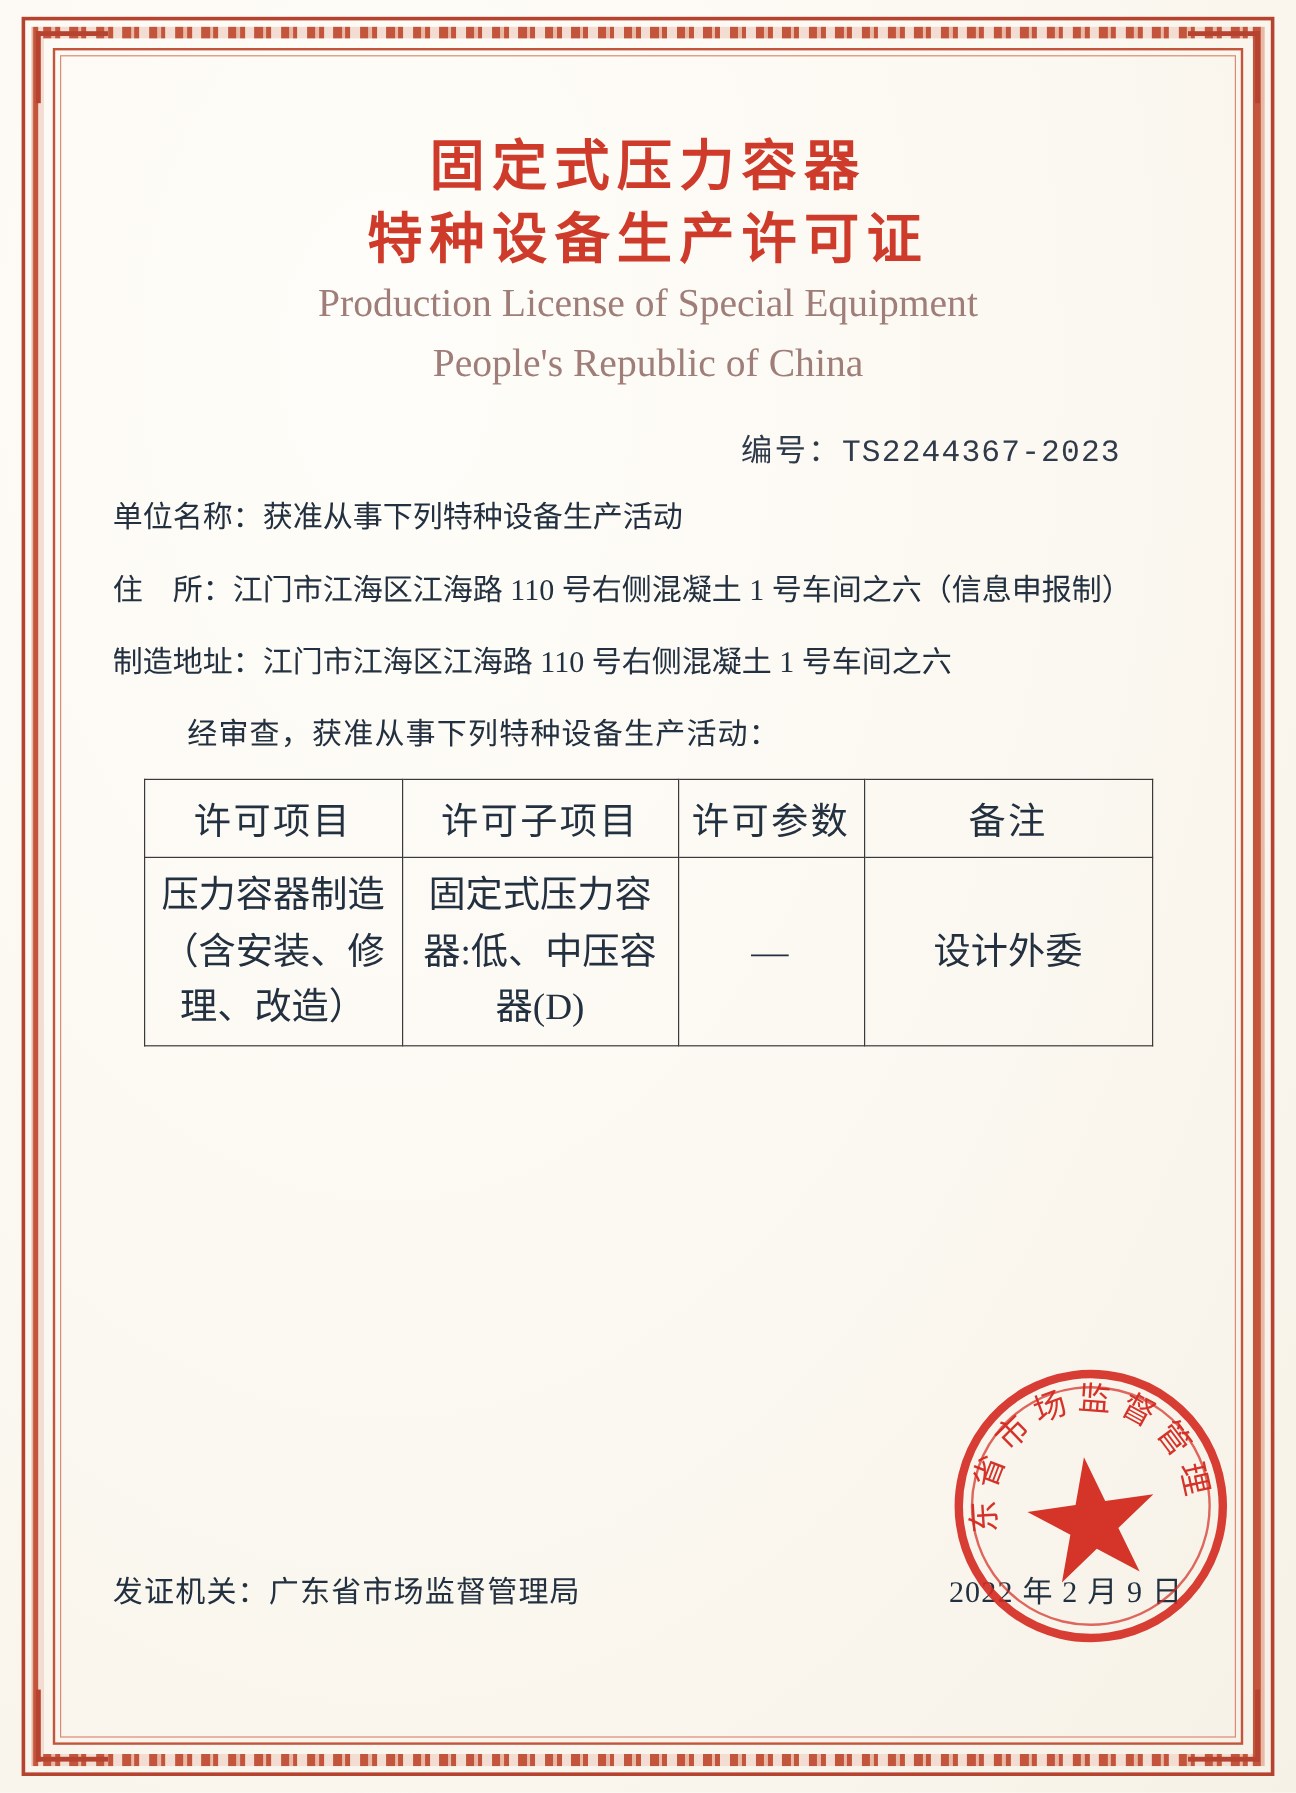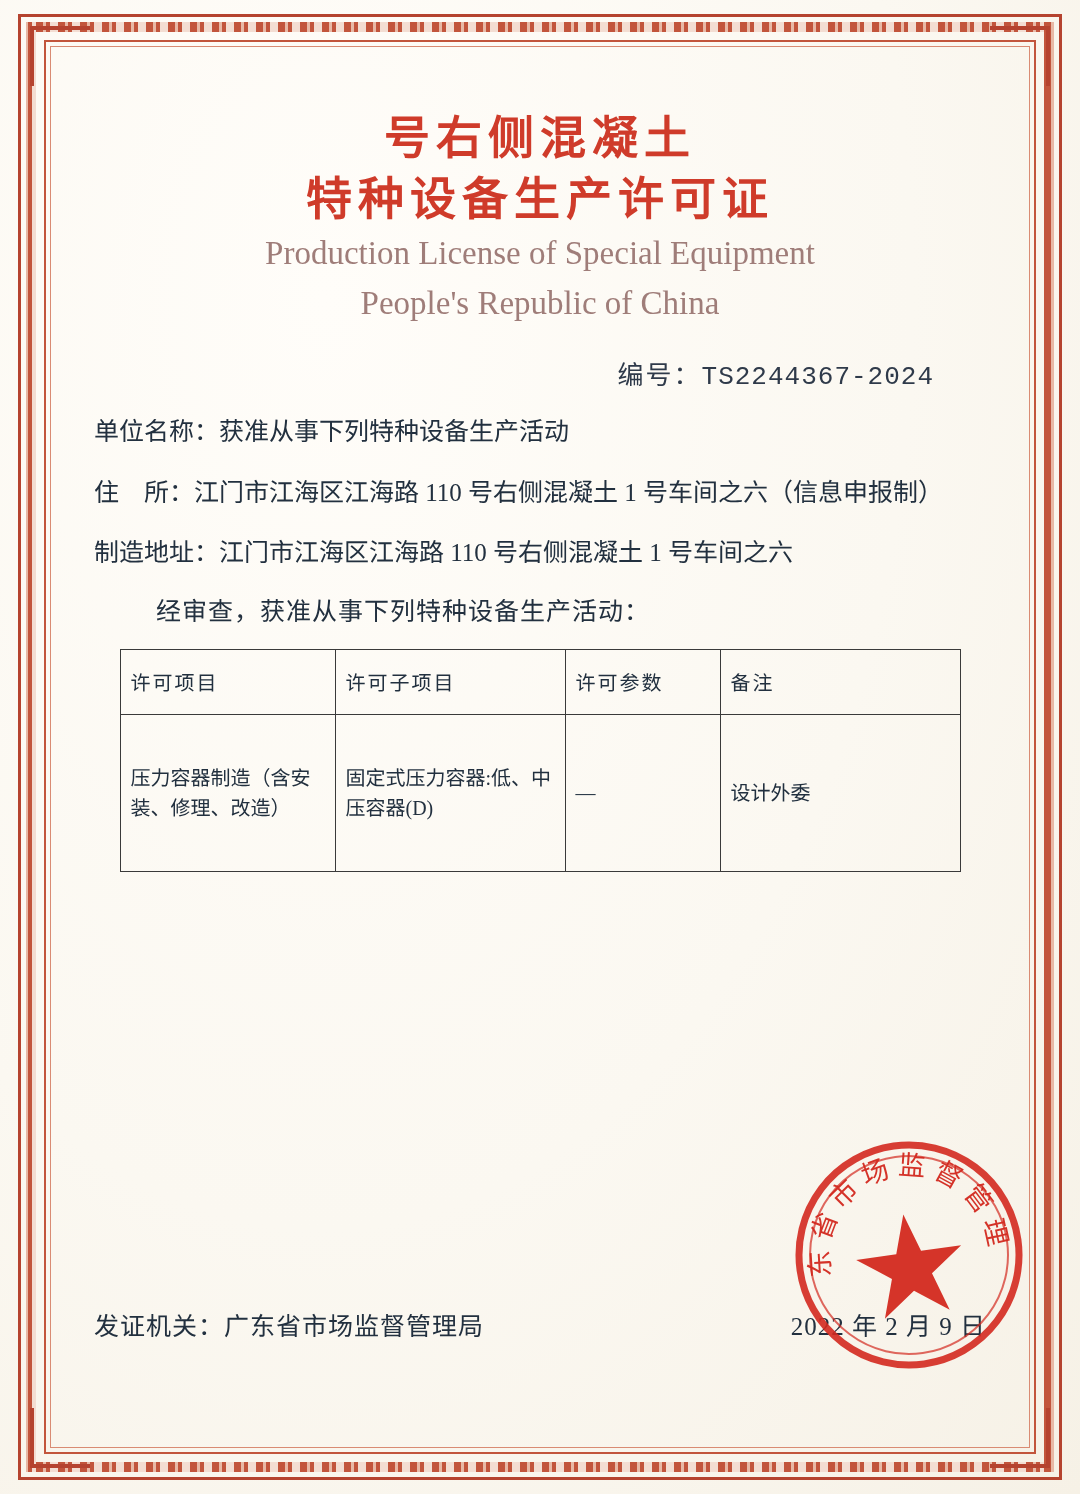--- a/index.html
+++ b/index.html
@@ -137,24 +137,24 @@
   table.license-table {
     margin: 22px auto 0 auto;
     width: 840px;
     border-collapse: collapse;
     table-layout: fixed;
     color: #22303f;
   }
   table.license-table th,
   table.license-table td {
     border: 1.5px solid #3a3a3a;
-    text-align: left;
+    text-align: center;
     vertical-align: middle;
     font-weight: normal;
-    font-size: 20px;
+    font-size: 31px;
     padding: 8px 10px;
   }
   table.license-table thead th { height: 48px; letter-spacing: 2px; }
   table.license-table tbody td { height: 140px; line-height: 1.5; }
   .col-1 { width: 215px; }
   .col-2 { width: 230px; }
   .col-3 { width: 155px; }
   .col-4 { width: 240px; }
   td.cell-left-pad { text-align: center; }
   .dash { font-size: 24px; letter-spacing: 2px; }
@@ -201,31 +201,31 @@
   <div class="border-inner2"></div>
 
   <div class="corner tl"></div>
   <div class="corner tr"></div>
   <div class="corner bl"></div>
   <div class="corner br"></div>
 
   <div class="content">
 
     <div class="title-zh">
-      <div>号右侧混凝土</div>
+      <div>固定式压力容器</div>
       <div>特种设备生产许可证</div>
     </div>
 
     <div class="title-en">
       <div>Production License of Special Equipment</div>
       <div>People's Republic of China</div>
     </div>
 
     <div class="serial-row">
-      <span class="serial-label">编号：</span><span class="serial-value">TS2244367-2024</span>
+      <span class="serial-label">编号：</span><span class="serial-value">TS2244367-2023</span>
     </div>
 
     <div class="field">
       <span class="lbl">单位名称：</span>
       <span class="val">获准从事下列特种设备生产活动</span>
     </div>
 
     <div class="field">
       <span class="lbl">住    所：</span>
       <span class="val">江门市江海区江海路 110 号右侧混凝土 1 号车间之六（信息申报制）</span>

